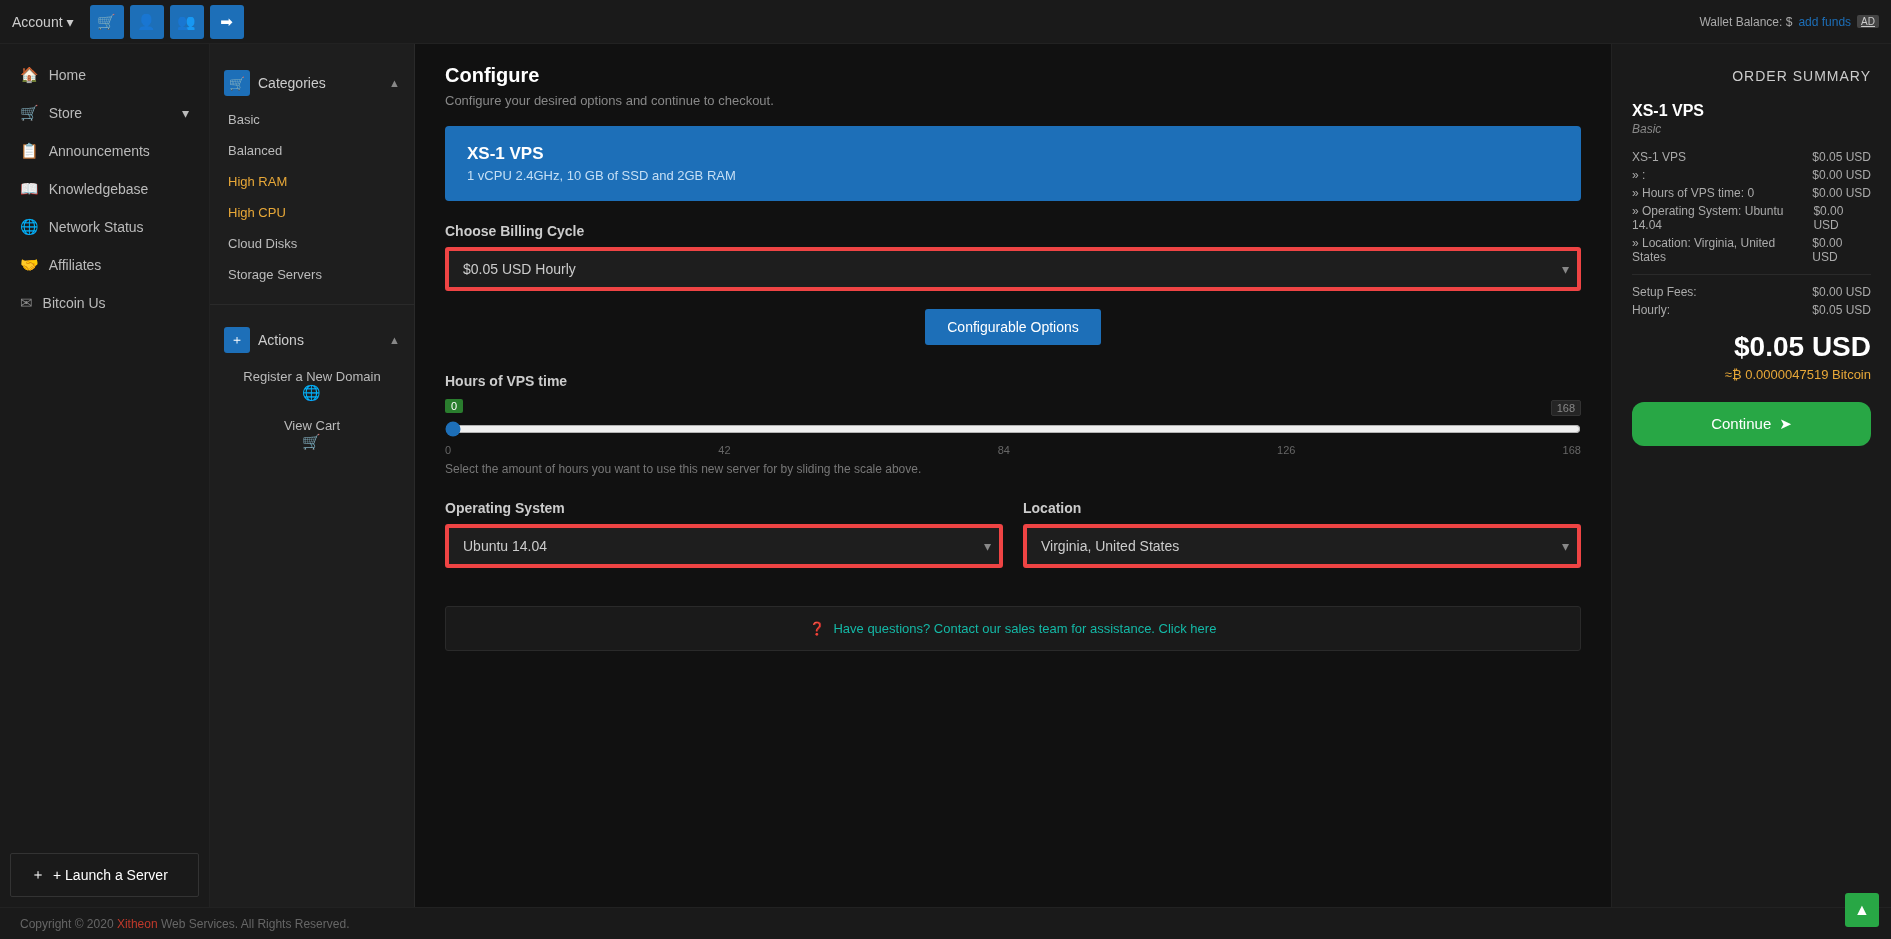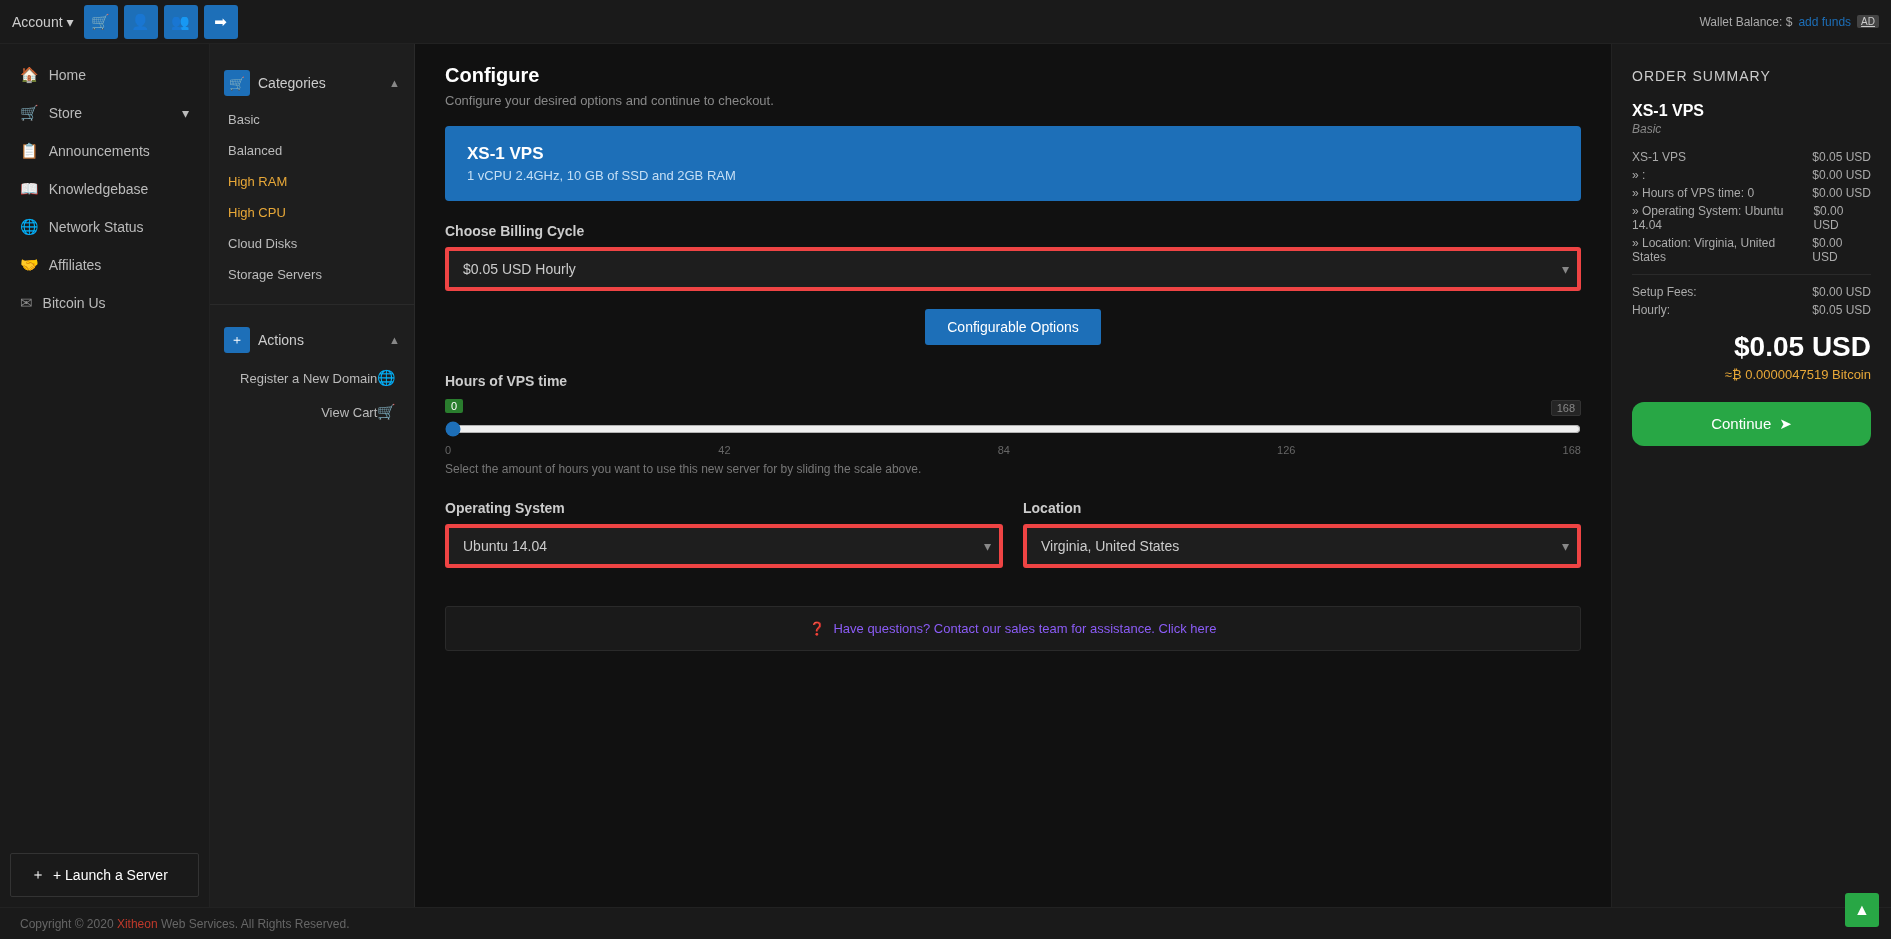--- a/index.html
+++ b/index.html
@@ -19,21 +19,21 @@
       display: flex;
       align-items: center;
       justify-content: space-between;
       padding: 0 12px;
       height: 44px;
       border-bottom: 1px solid #222;
     }
     .topbar-left {
       display: flex;
       align-items: center;
-      gap: 2px;
+      gap: 8px;
     }
     .account-btn {
       color: #ccc;
       font-size: 14px;
       cursor: pointer;
       display: flex;
       align-items: center;
       gap: 4px;
     }
     .icon-btn {
@@ -165,20 +165,21 @@
     }
     .submenu-item.active { color: #e8a838; }
     .submenu-item-row {
       display: flex;
       align-items: center;
       justify-content: flex-end;
       padding: 8px 18px;
       color: #bbb;
       cursor: pointer;
       font-size: 13px;
+      flex-direction: column;
     }
     .submenu-item-row .row-icon { color: #888; font-size: 15px; }
     .submenu-chevron { color: #888; font-size: 11px; }
     .divider-line {
       border: none;
       border-top: 1px solid #2a2a2a;
       margin: 6px 0;
     }
 
     
@@ -328,40 +329,40 @@
       background: #1a1a1a;
       border: 1px solid #2a2a2a;
       border-radius: 3px;
       padding: 14px;
       text-align: center;
       font-size: 13px;
       color: #888;
       margin-top: 10px;
     }
     .help-bar a {
-      color: #8b5cf6;
+      color: #14b8a6;
       text-decoration: none;
     }
     .help-icon {
       color: #e8a838;
       margin-right: 4px;
     }
 
     
     .order-summary {
       width: 280px;
       background: #1a1a1a;
       border-left: 1px solid #222;
       padding: 24px 20px;
       min-height: calc(939px - 44px - 32px);
     }
     .order-title {
       font-size: 14px;
       color: #ccc;
-      text-align: left;
+      text-align: right;
       letter-spacing: 1px;
       margin-bottom: 18px;
     }
     .order-product-name {
       font-size: 16px;
       color: #fff;
       font-weight: bold;
       margin-bottom: 2px;
     }
     .order-product-sub {

